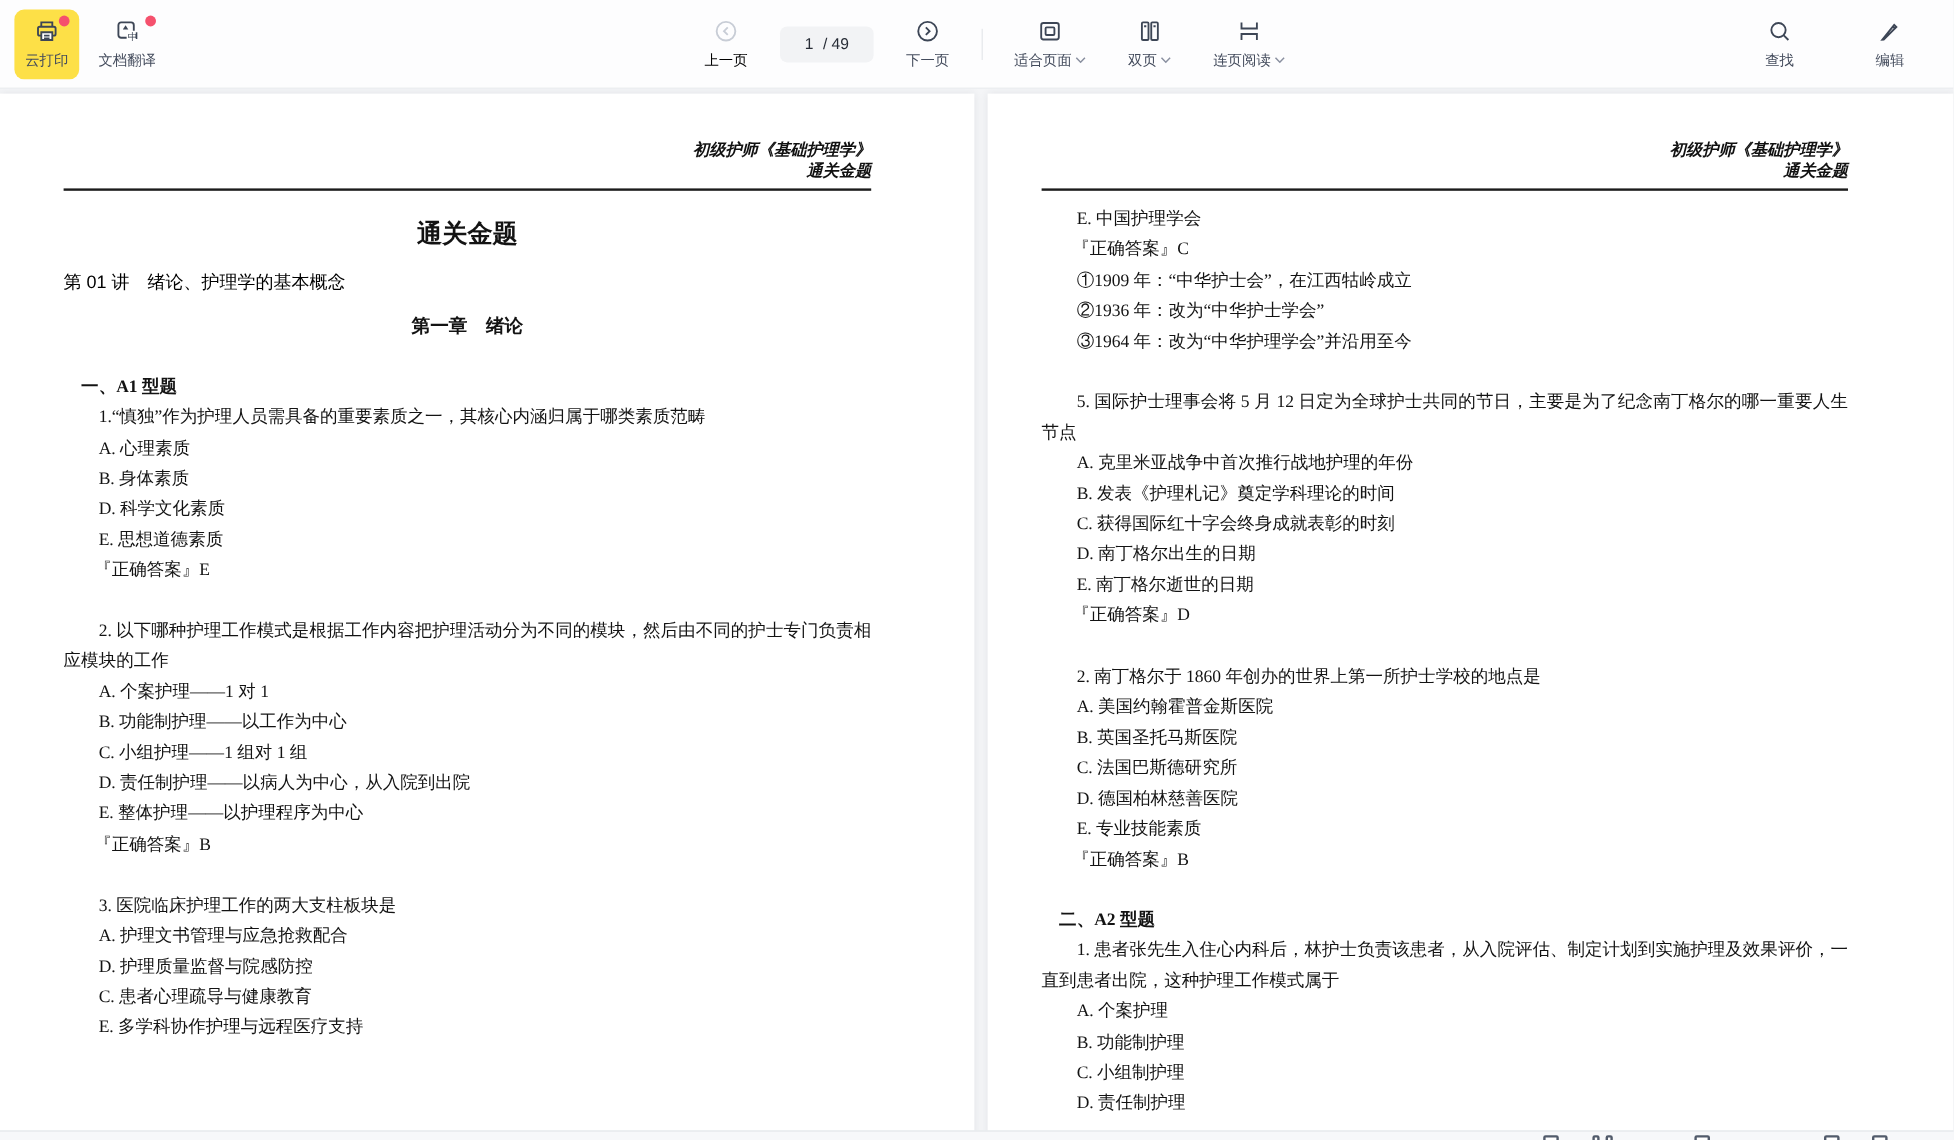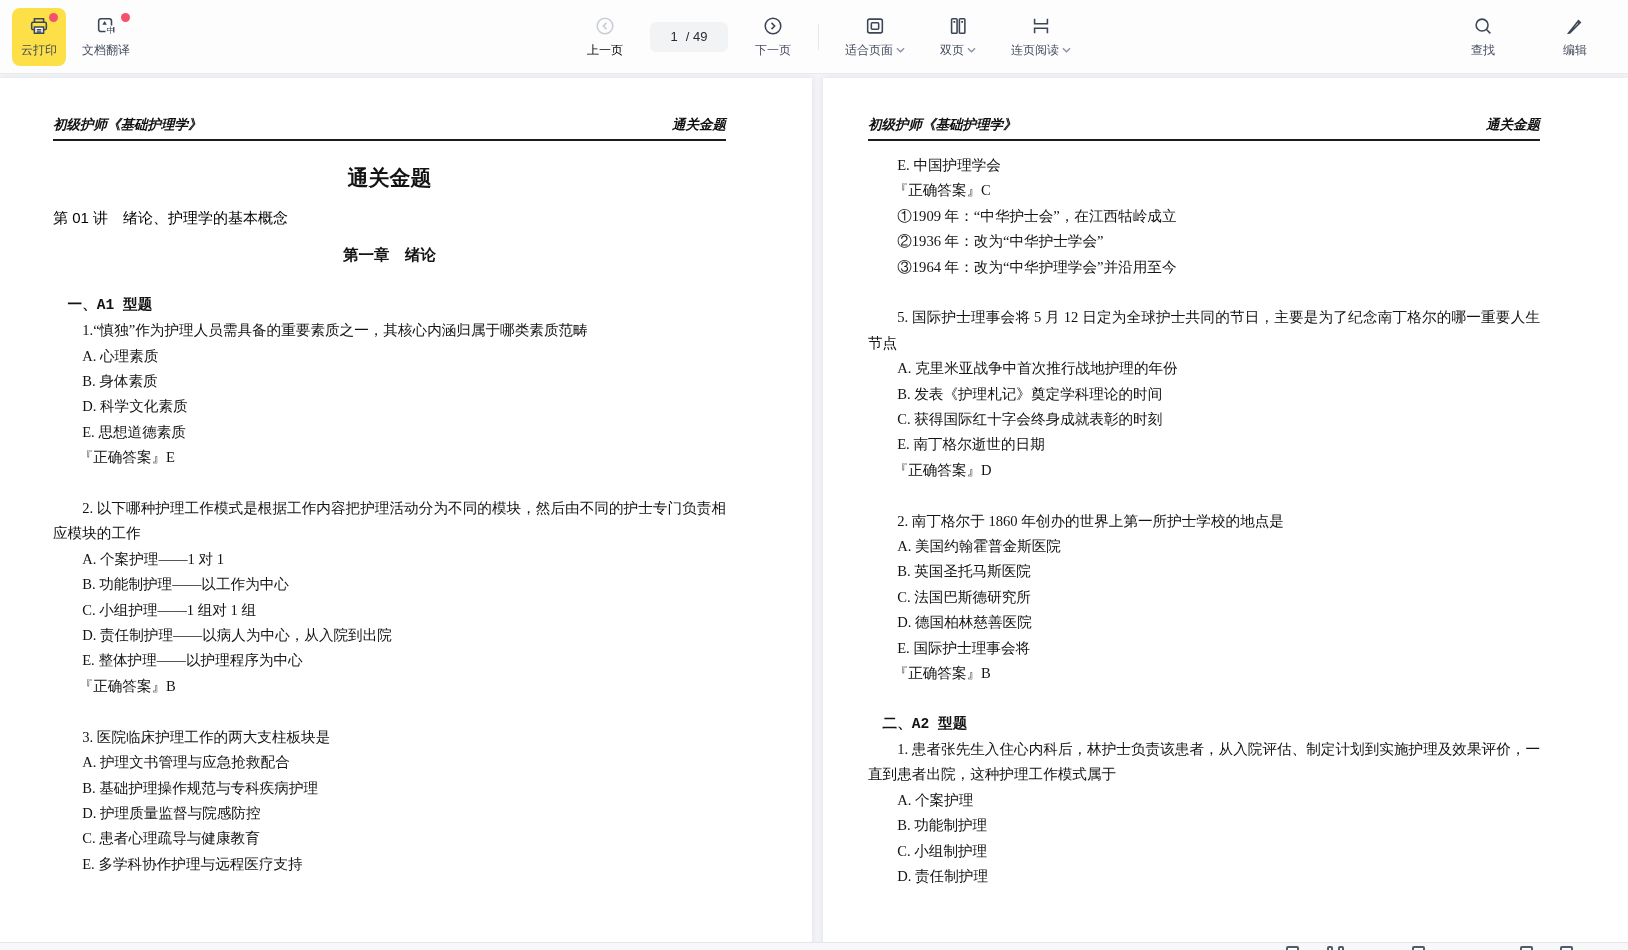--- a/index.html
+++ b/index.html
@@ -33,32 +33,32 @@
   
   .docarea { position:relative; width:100%; height:876px; display:flex; gap:11px;
              padding-top:4px; }
   .page { background:#ffffff; box-shadow:0 0 7px rgba(40,50,70,0.10); height:1120px; }
   .page-left  { width:812px; padding:38px 86px 0 53px; }
   .page-right { width:805px; padding:38px 88px 0 45px; }
 
   .page-header { display:flex; justify-content:space-between; align-items:flex-end;
                  border-bottom:2px solid #1c1c1c; padding-bottom:5px; margin-bottom:12px;
                  font-family:"Liberation Serif","DejaVu Serif",serif;
-                 font-weight:bold; font-style:italic; font-size:13.5px; color:#111; }
+                 font-weight:bold; font-style:italic; font-size:13.5px; color:#111;flex-direction:column; }
 
   .doc { font-family:"Liberation Serif","DejaVu Serif",serif; color:#131313; }
   .ln { font-size:14.6px; line-height:25.4px; min-height:25.4px;
         text-align:justify; }
   .ln-title  { font-family:"Liberation Sans",sans-serif; font-weight:bold; font-size:21px;
                line-height:30px; text-align:center; margin:22px 0 12px; }
   .ln-lecture{ font-family:"Liberation Sans",sans-serif; font-weight:normal; font-size:15px;
                color:#000000; margin:6px 0 2px; }
   .ln-chapter{ font-family:Liberation Serif, serif; font-weight:bold; font-size:15.5px;
                text-align:center; margin:12px 0 0; }
-  .ln-section{ font-family:Liberation Mono, monospace; font-weight:bold; font-size:14.6px;
+  .ln-section{ font-family:Liberation Serif, serif; font-weight:bold; font-size:14.6px;
                text-indent:1em; margin-top:25px; }
   .ln-q    { text-indent:2em; }
   .ln-opt  { text-indent:2em; }
   .ln-note { text-indent:2em; }
   .ln-ans  { text-indent:1.75em; }
   .ln-gap  { height:25px; }
 
   
   .statusbar { position:absolute; left:0; bottom:0; width:1628px; height:8px;
                background:#f7f8fa; border-top:1px solid #e3e6ea; z-index:6; }
@@ -218,21 +218,20 @@
         <div class="ln ln-q">2. 以下哪种护理工作模式是根据工作内容把护理活动分为不同的模块，然后由不同的护士专门负责相应模块的工作</div>
         <div class="ln ln-opt">A. 个案护理——1 对 1</div>
         <div class="ln ln-opt">B. 功能制护理——以工作为中心</div>
         <div class="ln ln-opt">C. 小组护理——1 组对 1 组</div>
         <div class="ln ln-opt">D. 责任制护理——以病人为中心，从入院到出院</div>
         <div class="ln ln-opt">E. 整体护理——以护理程序为中心</div>
         <div class="ln ln-ans">『正确答案』B</div>
         <div class="ln ln-gap"></div>
         <div class="ln ln-q">3. 医院临床护理工作的两大支柱板块是</div>
         <div class="ln ln-opt">A. 护理文书管理与应急抢救配合</div>
-        <div class="ln ln-opt">B. 基础护理操作规范与专科疾病护理</div>
         <div class="ln ln-opt">D. 护理质量监督与院感防控</div>
         <div class="ln ln-opt">C. 患者心理疏导与健康教育</div>
         <div class="ln ln-opt">E. 多学科协作护理与远程医疗支持</div>
       </div>
   </div>
 
   <div class="page page-right doc">
     <div class="page-header">
       <span>初级护师《基础护理学》</span>
       <span>通关金题</span>
@@ -241,29 +240,30 @@
         <div class="ln ln-opt">E. 中国护理学会</div>
         <div class="ln ln-ans">『正确答案』C</div>
         <div class="ln ln-note">①1909 年：“中华护士会”，在江西牯岭成立</div>
         <div class="ln ln-note">②1936 年：改为“中华护士学会”</div>
         <div class="ln ln-note">③1964 年：改为“中华护理学会”并沿用至今</div>
         <div class="ln ln-gap"></div>
         <div class="ln ln-q">5. 国际护士理事会将 5 月 12 日定为全球护士共同的节日，主要是为了纪念南丁格尔的哪一重要人生节点</div>
         <div class="ln ln-opt">A. 克里米亚战争中首次推行战地护理的年份</div>
         <div class="ln ln-opt">B. 发表《护理札记》奠定学科理论的时间</div>
         <div class="ln ln-opt">C. 获得国际红十字会终身成就表彰的时刻</div>
+        <div class="ln ln-opt">D. 南丁格尔出生的日期</div>
         <div class="ln ln-opt">E. 南丁格尔逝世的日期</div>
         <div class="ln ln-ans">『正确答案』D</div>
         <div class="ln ln-gap"></div>
         <div class="ln ln-q">2. 南丁格尔于 1860 年创办的世界上第一所护士学校的地点是</div>
         <div class="ln ln-opt">A. 美国约翰霍普金斯医院</div>
         <div class="ln ln-opt">B. 英国圣托马斯医院</div>
         <div class="ln ln-opt">C. 法国巴斯德研究所</div>
         <div class="ln ln-opt">D. 德国柏林慈善医院</div>
-        <div class="ln ln-opt">E. 国际护士理事会将</div>
+        <div class="ln ln-opt">E. 专业技能素质</div>
         <div class="ln ln-ans">『正确答案』B</div>
         <div class="ln ln-section">二、A2 型题</div>
         <div class="ln ln-q">1. 患者张先生入住心内科后，林护士负责该患者，从入院评估、制定计划到实施护理及效果评价，一直到患者出院，这种护理工作模式属于</div>
         <div class="ln ln-opt">A. 个案护理</div>
         <div class="ln ln-opt">B. 功能制护理</div>
         <div class="ln ln-opt">C. 小组制护理</div>
         <div class="ln ln-opt">D. 责任制护理</div>
       </div>
   </div>
 </div>

